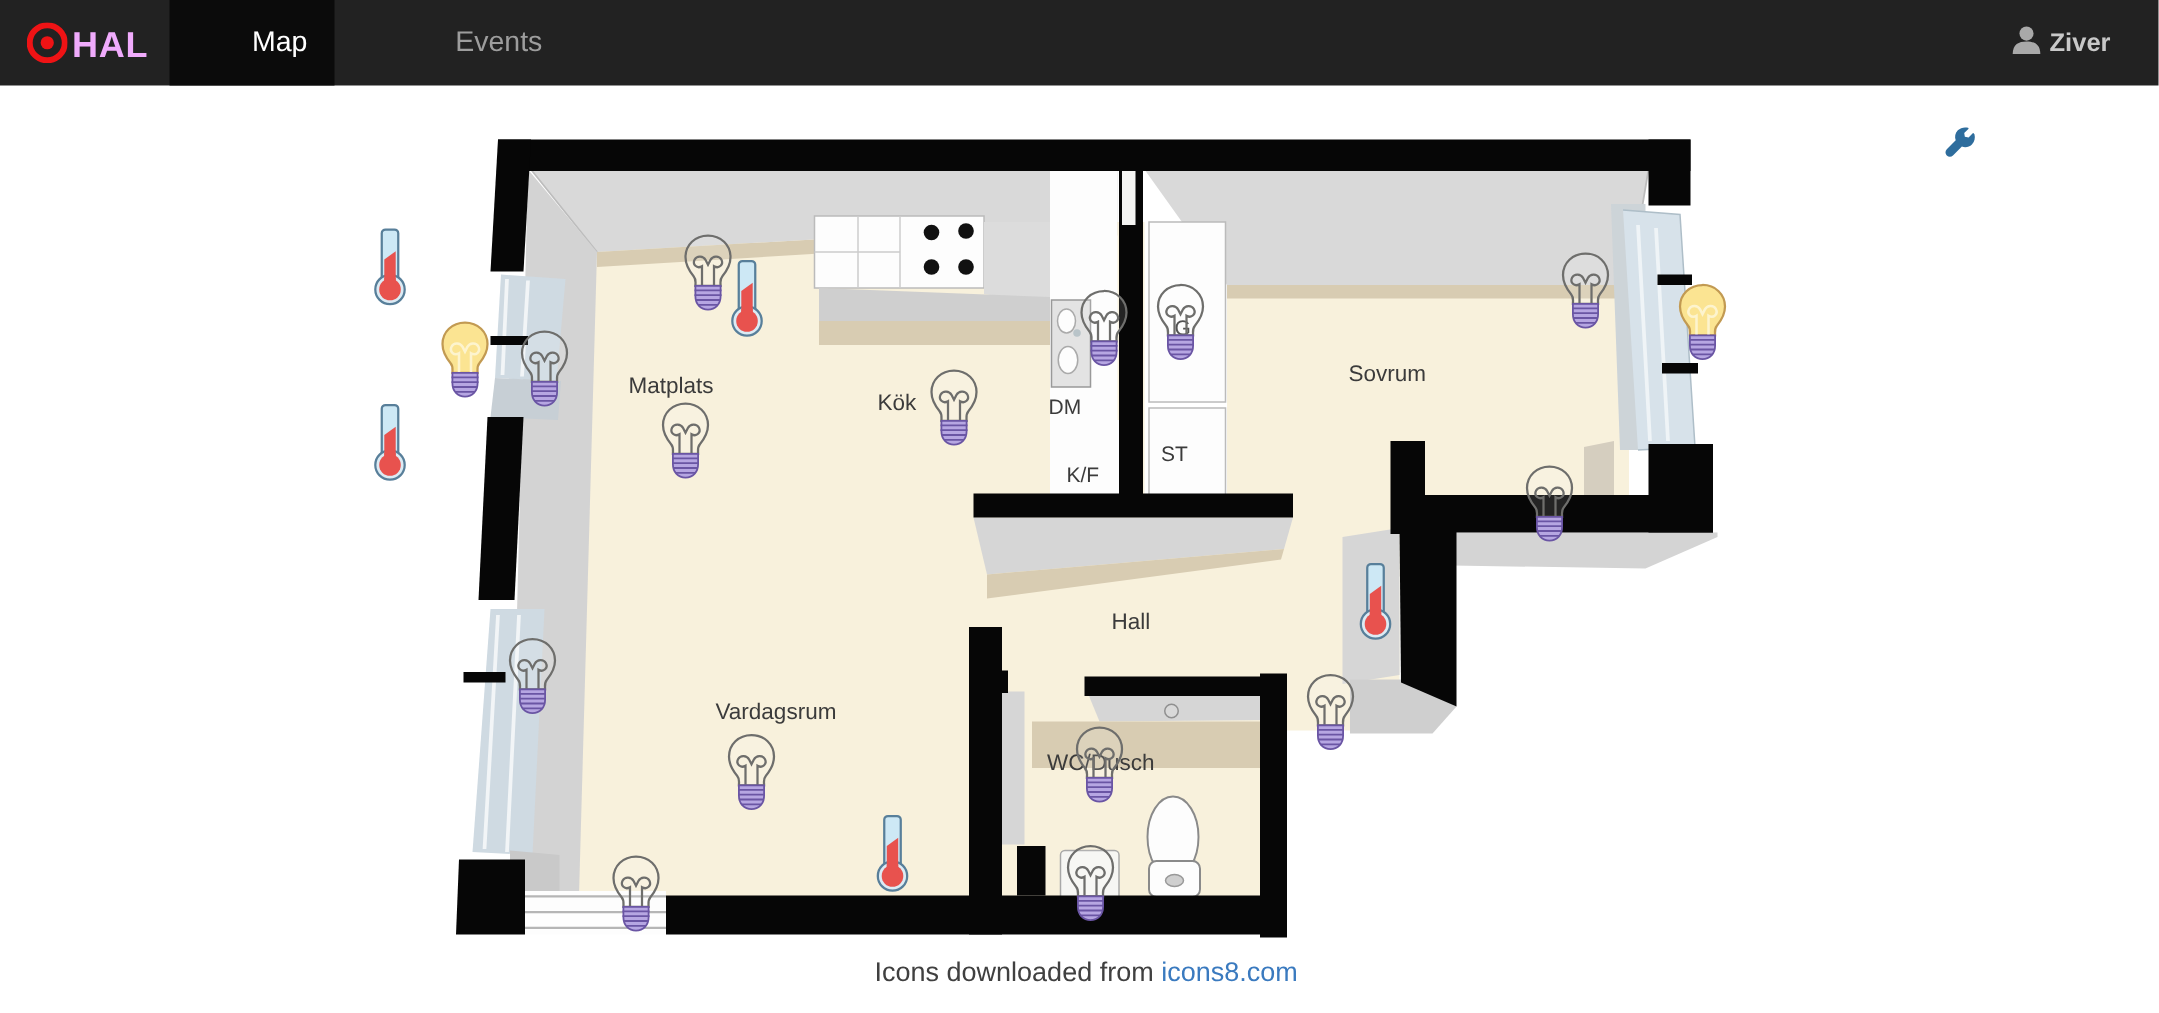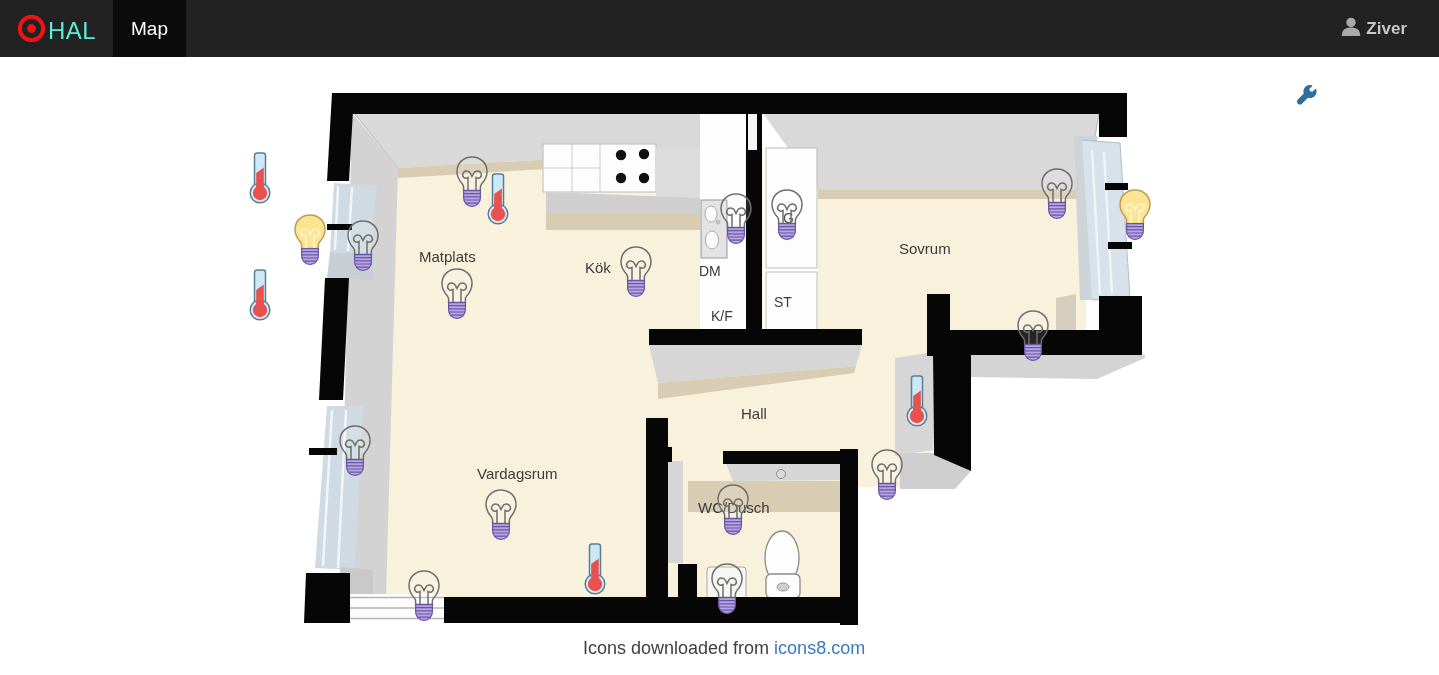--- a/index.html
+++ b/index.html
@@ -1,38 +1,39 @@
 <!DOCTYPE html>
 <html><head>
 <meta charset="utf-8">
 <style>
   html,body{margin:0;padding:0;background:#fff;font-family:"Liberation Sans",sans-serif;}
   .nav{position:absolute;top:0;left:0;width:1439px;height:57px;background:#222;}
-  .brand{position:absolute;left:48px;top:17px;color:#5eead4;font-size:24px;font-weight:normal;letter-spacing:0.5px;}
+  .brand{position:absolute;left:48px;top:17px;color:#f0abfc;font-size:24px;font-weight:bold;letter-spacing:0.5px;}
   .logo{position:absolute;left:18px;top:15px;}
   .tab{position:absolute;top:0;height:57px;line-height:57px;font-size:19px;color:#9d9d9d;text-align:center;}
   .tab.active{background:#0b0b0b;color:#fff;}
   .user{position:absolute;right:32px;top:0;height:57px;line-height:57px;color:#c8c8c8;font-size:17px;font-weight:bold;}
   .content{position:absolute;top:57px;left:0;width:1439px;height:618px;}
 </style>
 </head>
 <body>
 
 <div class="nav">
 
   <svg class="logo" width="27" height="27" viewBox="0 0 27 27">
     <circle cx="13.5" cy="13.5" r="11.7" fill="none" stroke="#ef1315" stroke-width="4"></circle>
     <circle cx="13.5" cy="13.5" r="4.4" fill="#ef1315"></circle>
   </svg>
 
   <div class="brand">HAL</div>
 
-  <div class="tab active" style="left:113px;width:73px;">Map</div>
-
-
+  <div class="tab active" style="left:113px;width:73px;padding-left:37px;">Map</div>
+
+
+  <div class="tab" style="left:287px;width:91px;">Events</div>
 
   <div class="user"><svg width="20" height="19" viewBox="0 0 20 19" style="vertical-align:-2px;margin-right:5px;">
         <circle cx="10" cy="5.4" r="4.7" fill="#a9a9a9"></circle>
         <path d="M0.8 19 C0.8 12.4 4.8 10.6 10 10.6 C15.2 10.6 19.2 12.4 19.2 19 Z" fill="#a9a9a9"></path>
       </svg><span>Ziver</span></div>
 </div>
 <div class="content">
 <svg width="1439" height="618" viewBox="0 57 1439 618" xmlns="http://www.w3.org/2000/svg" font-family="Liberation Sans, sans-serif">
 <defs>
   <g id="bulboff">

